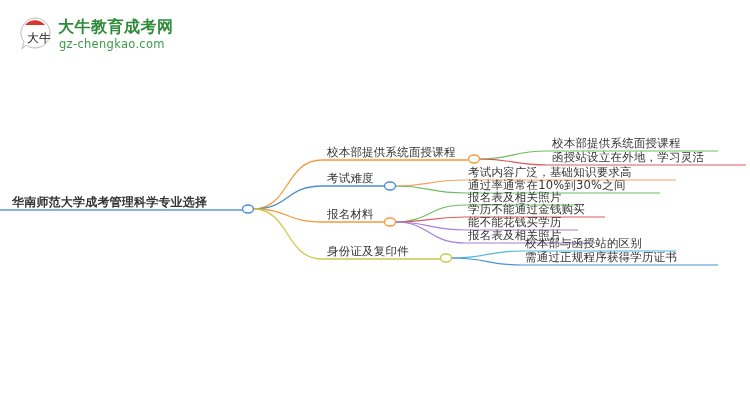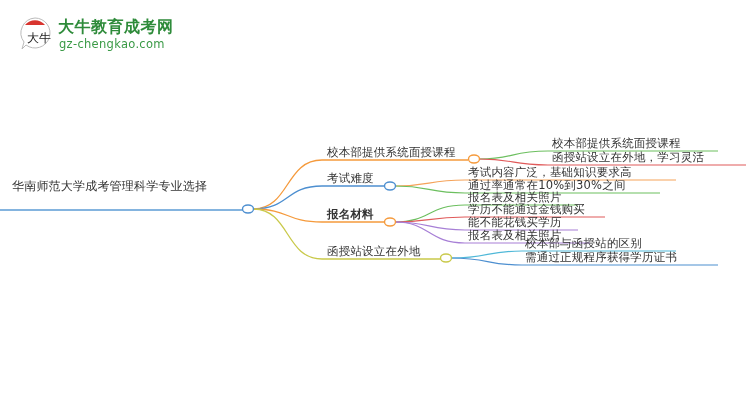--- a/index.html
+++ b/index.html
@@ -48,26 +48,26 @@
   <path d="M451 258 C 490 258, 485 251, 522 251 L 676 251" fill="none" stroke="#4fb8d8" stroke-width="1.2"></path>
   <path d="M451 258 C 490 258, 485 265, 522 265 L 718 265" fill="none" stroke="#4d8fd0" stroke-width="1.2"></path>
 
   <ellipse cx="248" cy="209" rx="5.5" ry="4" fill="#fff" stroke="#4d8fd0" stroke-width="1.4"></ellipse>
   <ellipse cx="474" cy="159" rx="5.5" ry="4" fill="#fff" stroke="#f59a3c" stroke-width="1.4"></ellipse>
   <ellipse cx="390" cy="186" rx="5.5" ry="4" fill="#fff" stroke="#4d8fd0" stroke-width="1.4"></ellipse>
   <ellipse cx="390" cy="222" rx="5.5" ry="4" fill="#fff" stroke="#f59a3c" stroke-width="1.4"></ellipse>
   <ellipse cx="446" cy="258" rx="5.5" ry="4" fill="#fff" stroke="#c9c94a" stroke-width="1.4"></ellipse>
 </svg>
 
-<div class="lbl root-lbl" style="left:12px; top:180px;">华南师范大学成考管理科学专业选择</div>
+<div class="lbl root-lbl" style="left:12px; top:196px;font-weight:bold;">华南师范大学成考管理科学专业选择</div>
 
 <div class="lbl" style="left:327px; top:146px;">校本部提供系统面授课程</div>
 <div class="lbl" style="left:327px; top:172px;">考试难度</div>
-<div class="lbl" style="left:327px; top:208px;font-weight:bold;">报名材料</div>
-<div class="lbl" style="left:327px; top:245px;">函授站设立在外地</div>
+<div class="lbl" style="left:327px; top:208px;">报名材料</div>
+<div class="lbl" style="left:327px; top:245px;">身份证及复印件</div>
 
 <div class="lbl" style="left:552px; top:137px;">校本部提供系统面授课程</div>
 <div class="lbl" style="left:552px; top:151px;">函授站设立在外地，学习灵活</div>
 
 <div class="lbl" style="left:468px; top:166px;">考试内容广泛，基础知识要求高</div>
 <div class="lbl" style="left:468px; top:179px;">通过率通常在10%到30%之间</div>
 
 <div class="lbl" style="left:468px; top:191px;">报名表及相关照片</div>
 <div class="lbl" style="left:468px; top:203px;">学历不能通过金钱购买</div>
 <div class="lbl" style="left:468px; top:216px;">能不能花钱买学历</div>

